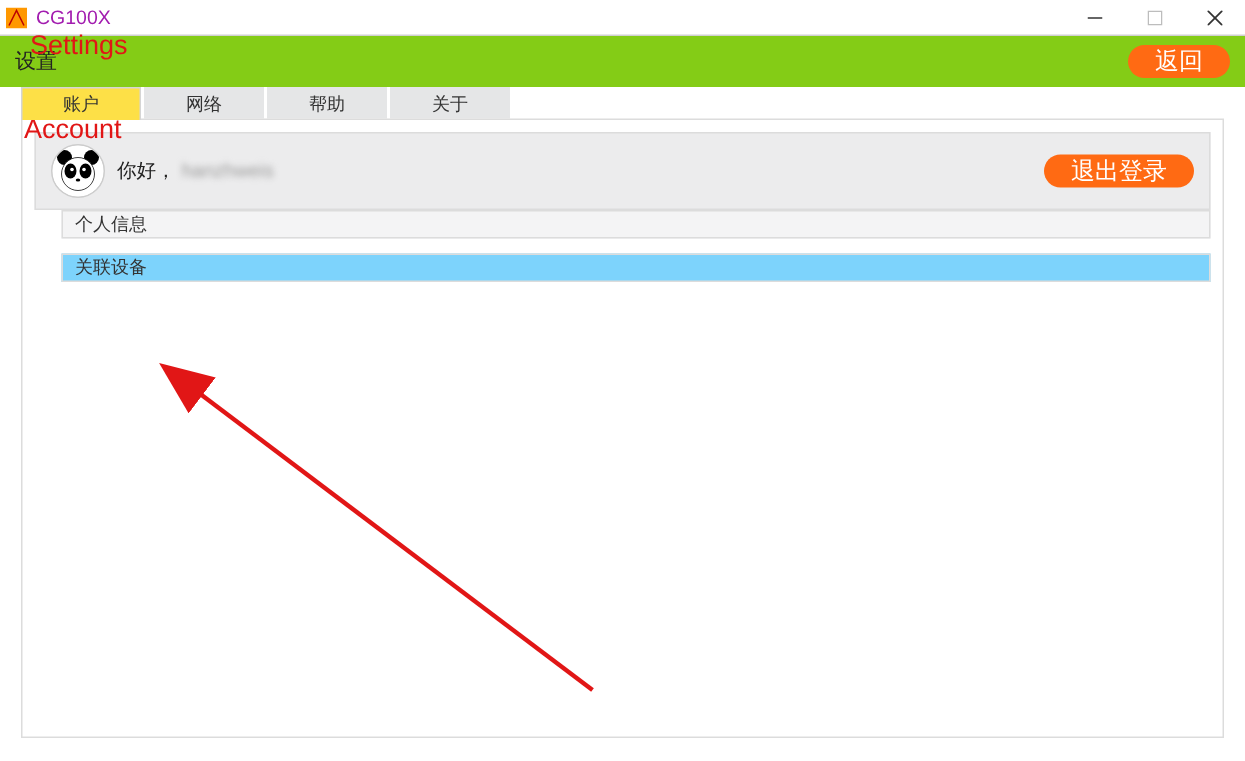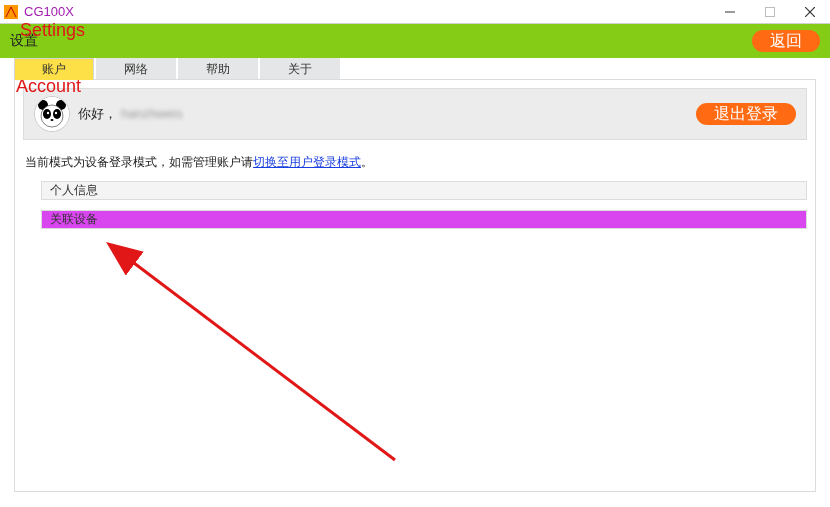--- a/index.html
+++ b/index.html
@@ -20,21 +20,21 @@
   .content { border: 1px solid #dcdcdc; margin: 0 14px 14px 14px; height: calc(507px - 24px - 34px - 22px - 14px); padding: 0; position: relative; top: -1px; background: #fff; }
   .greetbox { margin: 8px 8px 0 8px; background: #ececed; border: 1px solid #dcdcdc; height: 52px; display: flex; align-items: center; padding: 0 10px; }
   .avatar { width: 36px; height: 36px; border-radius: 50%; background: #fff; margin-right: 8px; display:flex; align-items:center; justify-content:center; overflow:hidden; border:1px solid #ccc;}
   .greetText { font-size: 13px; color: #222; }
   .greetUser { color: #9a9a9a; filter: blur(2px); margin-left: 4px;}
   .logout { margin-left: auto; }
   .modeline { padding: 14px 10px 10px 10px; font-size: 12px; color: #222; }
   .modeline a { color: #1a3fe0; text-decoration: underline; cursor: pointer; }
   .sectionbar { margin: 0 8px 10px 26px; border: 1px solid #dcdcdc; height: 19px; display: flex; align-items: center; padding: 0 8px; font-size: 12px; color: #333; cursor: pointer; }
   .sectionbar.light { background: #f4f4f5; }
-  .sectionbar.dark { background: #d946ef; }
+  .sectionbar.dark { background: #7dd3fc; }
   
   .ann-label { position: absolute; color: #e11616; font-size: 18px; font-weight: 500; pointer-events: none; font-family: Arial, sans-serif;}
   .ann-svg { position: absolute; pointer-events: none; }
   .ann-container { position: absolute; left:0; top:0; width:830px; height:507px; pointer-events:none; }
 </style>
 </head>
 <body>
 
 <div class="titlebar">
   <span class="appicon">
@@ -89,23 +89,20 @@
         <circle cx="21" cy="16" r="1.2" fill="#fff"></circle>
         <ellipse cx="17" cy="23" rx="1.5" ry="1" fill="#000"></ellipse>
       </svg>
     </div>
     <span class="greetText">
       <span>你好，</span><span class="greetUser">hanzhweis</span>
     </span>
     <button class="pillbtn logout">退出登录</button>
   </div>
 
-  <div class="modeline">
-    <span>当前模式为设备登录模式，如需管理账户请</span><a>切换至用户登录模式</a><span>。</span>
-  </div>
 
   <div class="sectionbar light">
     <span>个人信息</span>
   </div>
 
   <div class="sectionbar dark">
     <span>关联设备</span>
   </div>
 </div>
 

